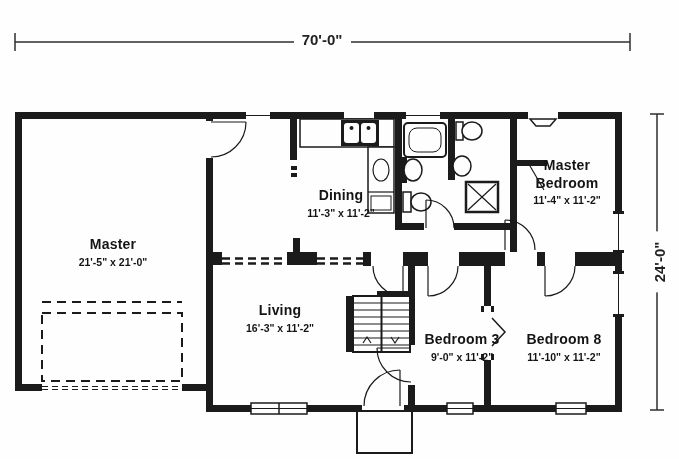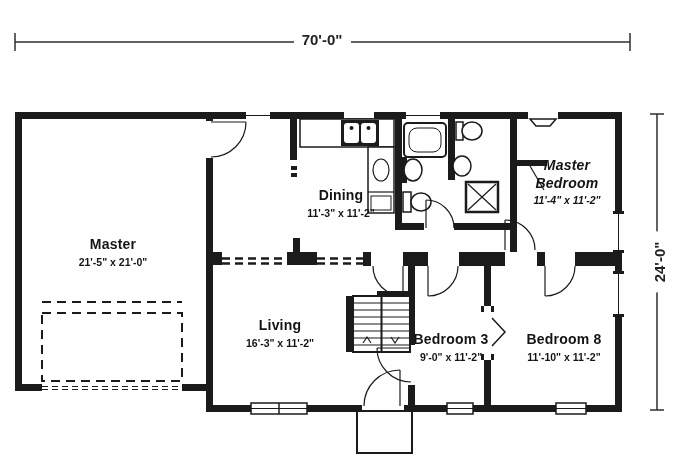--- a/index.html
+++ b/index.html
@@ -7,21 +7,21 @@
     position:relative;width:679px;height:459px;background:#fefefe;
     font-family:"Liberation Sans", sans-serif;overflow:hidden;
   }
   #plan-svg{position:absolute;left:0;top:0;}
   .room-label{
     position:absolute;transform:translate(-50%,-50%);
     text-align:center;color:#141414;white-space:nowrap;line-height:1.25;
   }
   .room-name{font-weight:bold;font-size:14px;letter-spacing:.2px;}
   .room-size{font-weight:bold;font-size:10.5px;margin-top:2px;}
-  .room-label.wrap{white-space:normal;font-style:italic;}
+  .room-label.wrap{white-space:normal;}
   .room-label.wrap .room-name{width:82px;margin:0 auto;}
   .room-label.wrap .room-size{white-space:nowrap;}
   .dim-label{
     position:absolute;transform:translate(-50%,-50%);
     font-weight:bold;font-size:15px;color:#222;background:#fefefe;
     padding:0 7px;white-space:nowrap;
   }
   .dim-label.rotated{transform:translate(-50%,-50%) rotate(-90deg);padding:0 10px;}
 </style>
 </head>
@@ -261,26 +261,26 @@
   <div class="room-label" style="left:341px;top:203px">
     <div class="room-name">Dining</div>
     <div class="room-size">11'-3" x 11'-2"</div>
   </div>
 
   <div class="room-label wrap" style="left:567px;top:182px">
     <div class="room-name">Master Bedroom</div>
     <div class="room-size">11'-4" x 11'-2"</div>
   </div>
 
-  <div class="room-label" style="left:280px;top:333px">
+  <div class="room-label" style="left:280px;top:318px">
     <div class="room-name">Living</div>
     <div class="room-size">16'-3" x 11'-2"</div>
   </div>
 
-  <div class="room-label" style="left:451px;top:347px">
+  <div class="room-label" style="left:462px;top:347px">
     <div class="room-name">Bedroom 3</div>
     <div class="room-size">9'-0" x 11'-2"</div>
   </div>
 
   <div class="room-label" style="left:564px;top:347px">
     <div class="room-name">Bedroom 8</div>
     <div class="room-size">11'-10" x 11'-2"</div>
   </div>
 
 </div>

